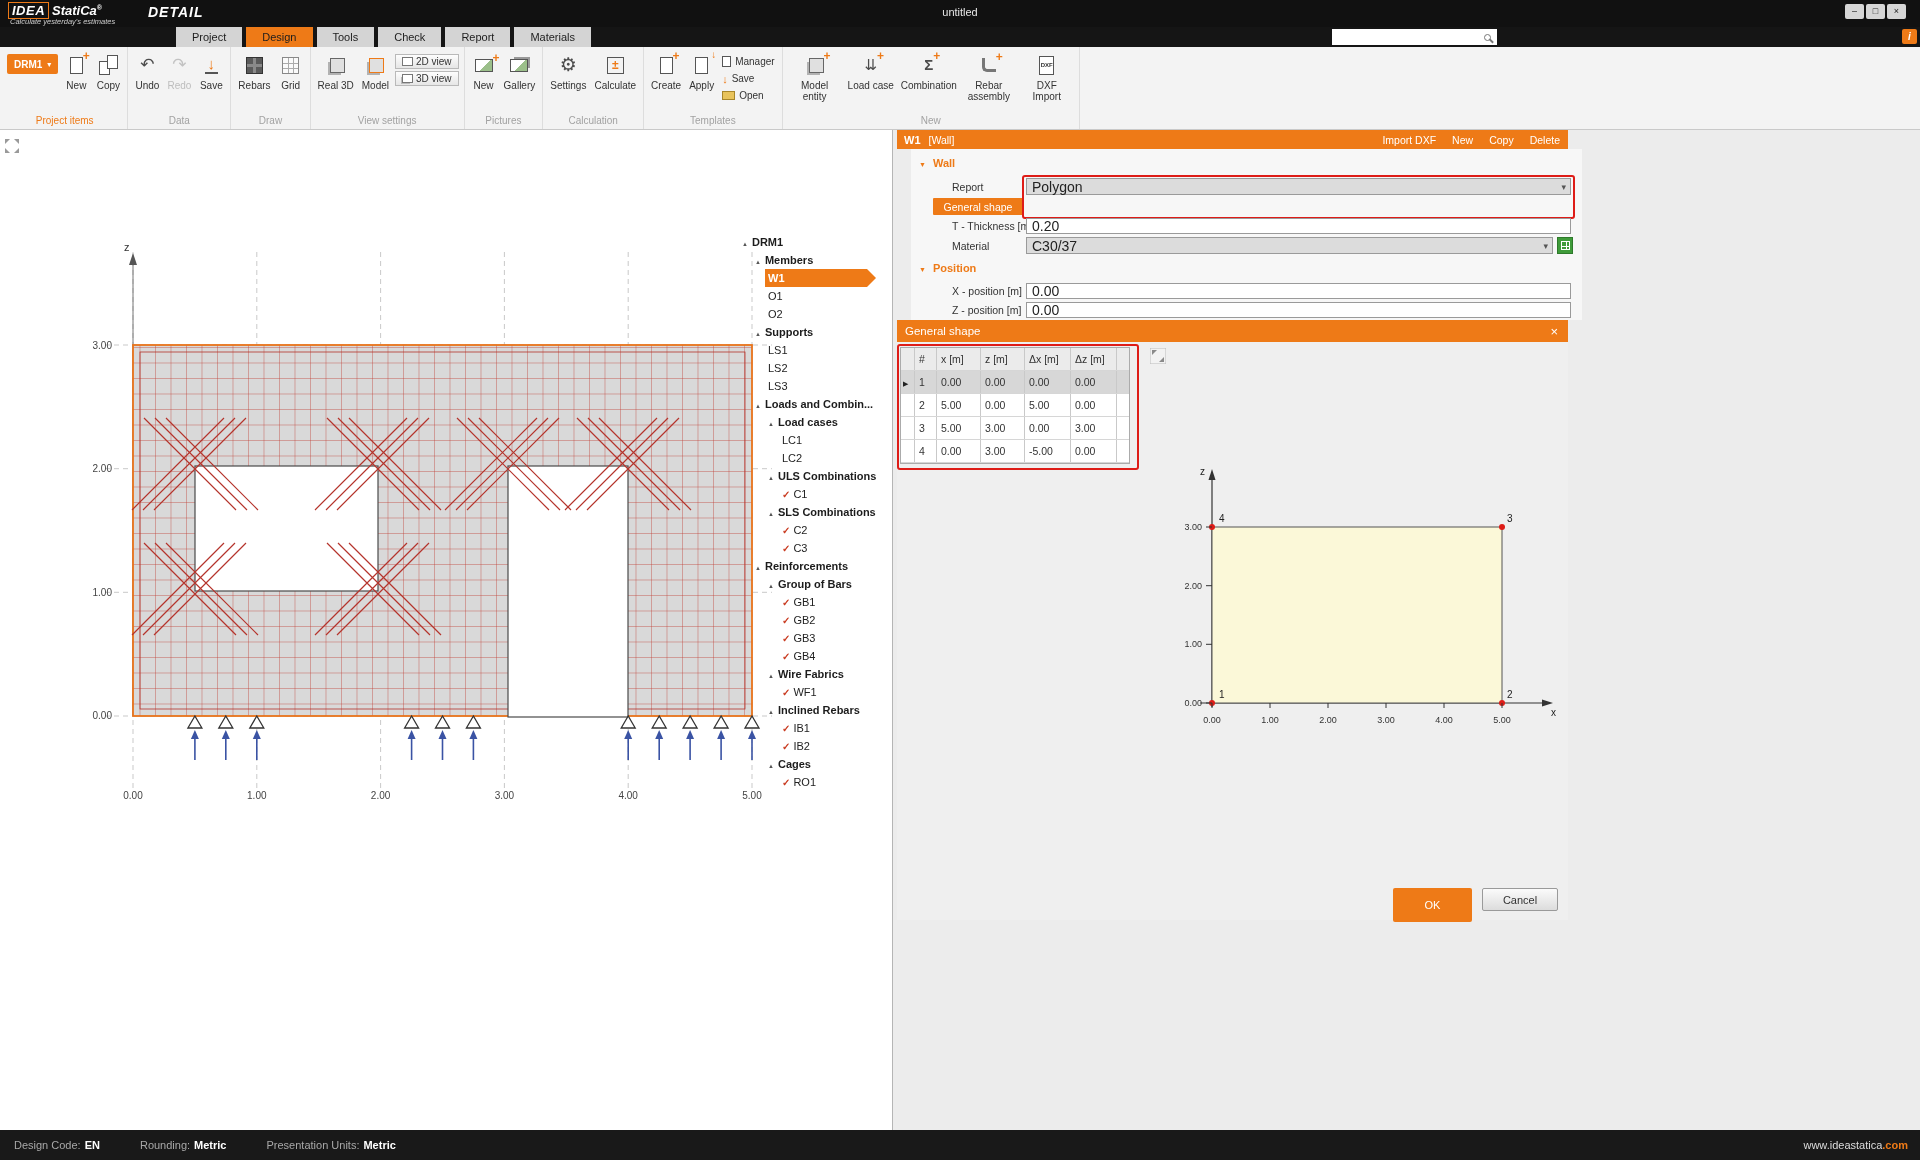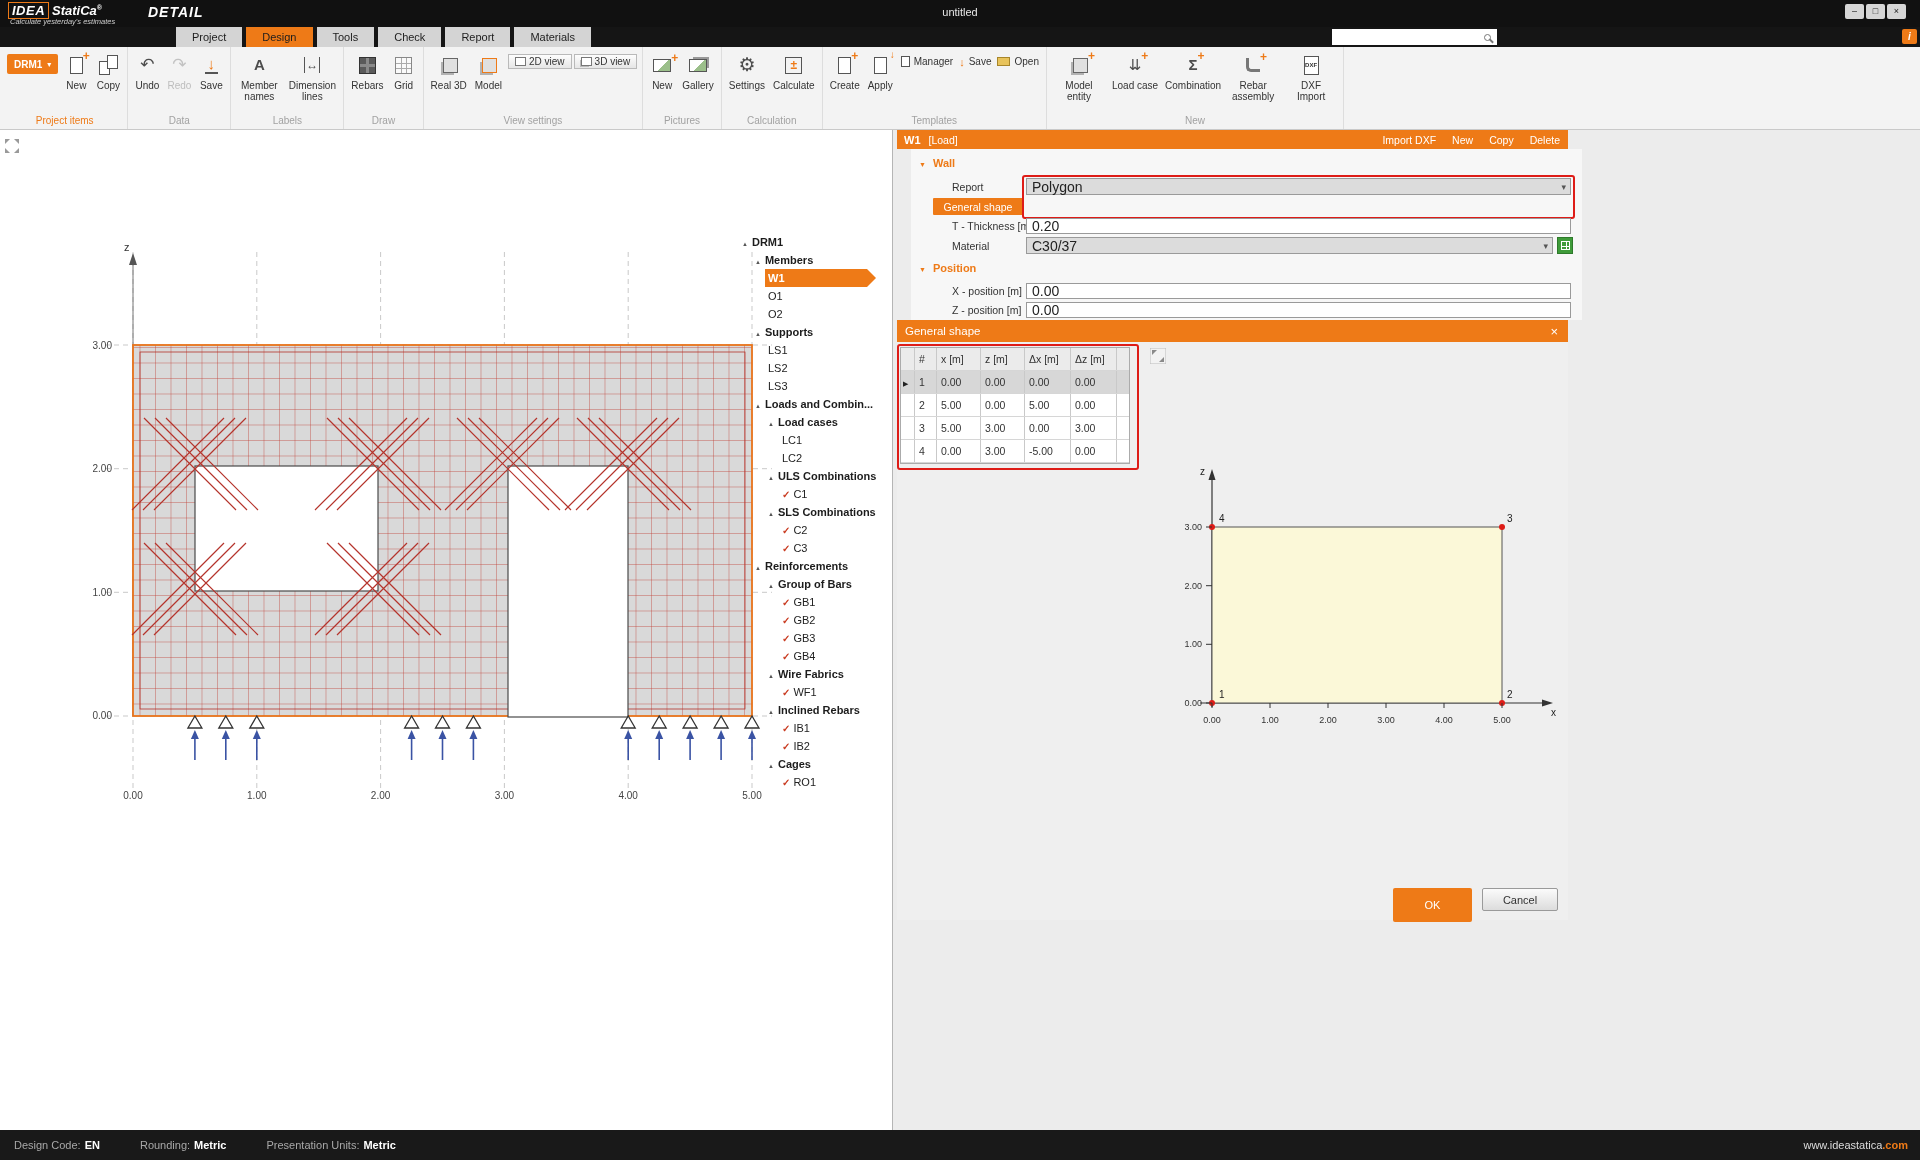--- a/index.html
+++ b/index.html
@@ -54,21 +54,21 @@
   .g-A::before{content:"A";font-weight:700;font-size:15px}
   .dim{height:16px;border-left:1.5px solid #555;border-right:1.5px solid #555;padding:0 1px;display:flex;align-items:center}
   .g-dim::before{content:"↔";font-size:12px}
   .reb{width:17px;height:17px;background:#5a5a5a;background-image:linear-gradient(0deg,transparent 44%,#8a8a8a 44%,#8a8a8a 56%,transparent 56%),linear-gradient(90deg,transparent 44%,#8a8a8a 44%,#8a8a8a 56%,transparent 56%);box-shadow:inset 0 0 0 1px #333;display:block}
   .grd{width:17px;height:17px;border:1px solid #888;background:linear-gradient(#ababab,#ababab) 5px 0/1px 100% no-repeat,linear-gradient(#ababab,#ababab) 10px 0/1px 100% no-repeat,linear-gradient(#ababab,#ababab) 0 5px/100% 1px no-repeat,linear-gradient(#ababab,#ababab) 0 10px/100% 1px no-repeat,#fafafa;display:block}
   .cube{width:15px;height:15px;background:#e0e0e0;border:1px solid #666;box-shadow:-3px 3px 0 -1px #b2b2b2;display:block;margin-left:3px;margin-top:1px}
   .pic{width:18px;height:13px;border:1px solid #555;background:linear-gradient(135deg,#fff 55%,#9bbf8a 55%);display:block}
   .g-gear::before{content:"⚙";font-size:19px}
   .calcic{width:17px;height:17px;border:1px solid #555;display:flex;align-items:center;justify-content:center}
   .g-pm::before{content:"±";color:#ee7a17;font-weight:700;font-size:12px}
-  .rstack{display:flex;flex-direction:row;gap:2px;padding-top:4px}
+  .rstack{display:flex;flex-direction:column;gap:2px;padding-top:4px}
   .rsmallbtn{display:flex;align-items:center;gap:3px;font-size:10px;color:#333;border:1px solid #b9b9b9;background:linear-gradient(#fdfdfd,#e6e6e6);padding:1px 6px}
   .rsmall{display:flex;align-items:center;gap:4px;font-size:10px;color:#333;padding:0 2px;height:15px}
   .minidoc{width:9px;height:11px;border:1px solid #555;background:#fff;display:block}
   .g-miniarr::before{content:"↓";color:#ee7a17;font-weight:700;font-size:11px}
   .folder{width:13px;height:9px;background:#e8c35b;border:1px solid #a8862a;display:block}
   .g-ldcase::before{content:"⇊";font-size:15px}
   .g-sigma::before{content:"Σ";font-size:15px;font-weight:700}
   .rebarL{width:14px;height:14px;border-left:3px solid #777;border-bottom:3px solid #777;border-bottom-left-radius:5px;display:block}
   .dxfdoc{width:15px;height:19px;border:1px solid #555;background:#fff;font-size:6px;display:flex;align-items:center;justify-content:center;color:#333;font-weight:700}
   .sq2d{width:11px;height:9px;border:1px solid #777;background:#fff;display:block}
@@ -221,35 +221,20 @@
       <button class="rbtn">
           <span class="ico">
             <span class="savewrap g-save"></span>
           </span>
           <span class="rlbl">Save</span>
         </button>
     </div>
     <div class="glabel">Data</div>
   </div>
 
-  <div class="rgroup">
-    <div class="rbuttons">
-      <button class="rbtn" style="max-width:46px">
-          <span class="ico g-A"></span>
-          <span class="rlbl">Member names</span>
-        </button>
-      <button class="rbtn" style="max-width:52px">
-          <span class="ico">
-            <span class="dim g-dim"></span>
-          </span>
-          <span class="rlbl">Dimension lines</span>
-        </button>
-    </div>
-    <div class="glabel">Labels</div>
-  </div>
 
   <div class="rgroup">
     <div class="rbuttons">
       <button class="rbtn">
           <span class="ico">
             <span class="reb"></span>
           </span>
           <span class="rlbl">Rebars</span>
         </button>
       <button class="rbtn">
@@ -703,21 +688,21 @@
           <span class="lbl">RO1</span>
         </span>
       </div>
   </div>
 </div>
 
 <div class="panel">
 
   <div class="phead">
     <span class="pname">W1</span>
-    <span class="ptype">[Load]</span>
+    <span class="ptype">[Wall]</span>
     <span class="hbtns">
       <button>Import DXF</button>
       <button>New</button>
       <button>Copy</button>
       <button>Delete</button>
     </span>
   </div>
 
   <div class="props">
     <div class="sechead" style="left:8px;top:8px">

